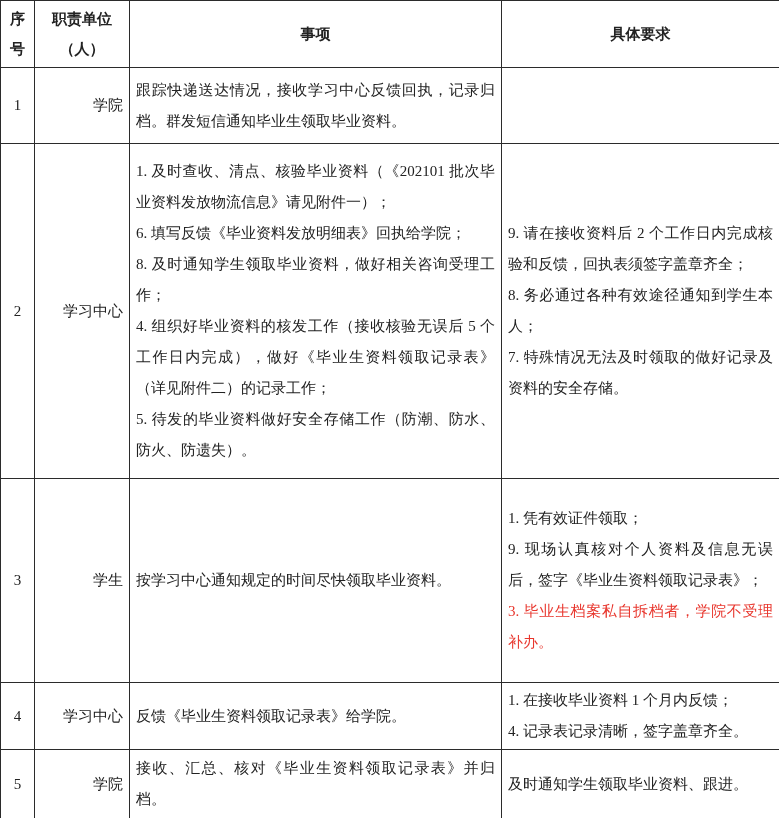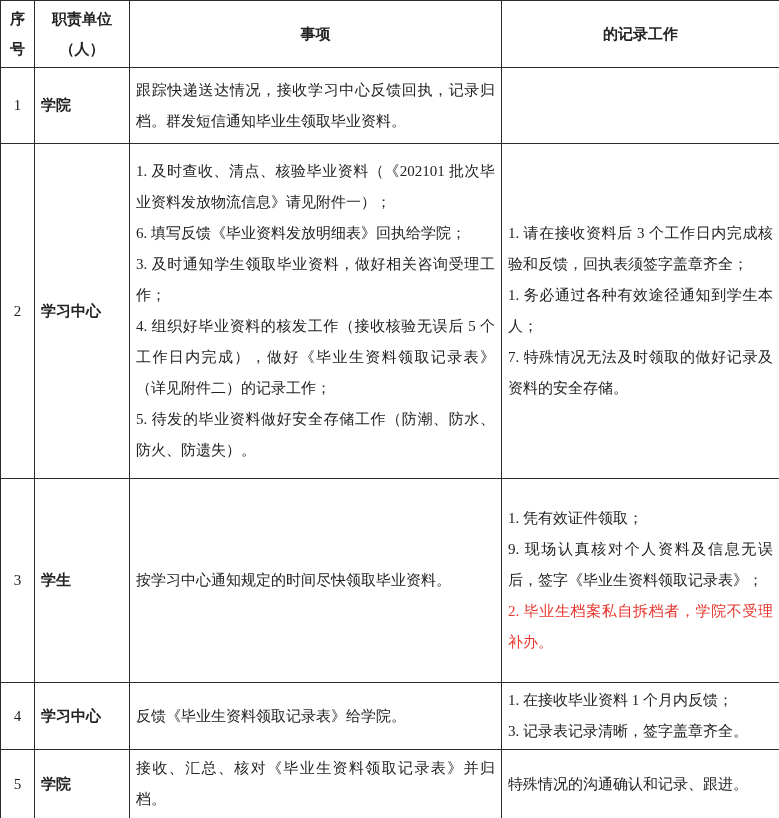--- a/index.html
+++ b/index.html
@@ -39,24 +39,23 @@
   }
   td p {
     margin: 0;
     line-height: 31px;
     text-align: justify;
   }
   td.seq-cell {
     text-align: center;
   }
   td.unit-cell {
-    text-align: left;
+    text-align: right;
     padding-left: 5px;
     line-height: 33px;
-    font-weight: bold;
   }
   tr.row-header { height: 67px; }
   tr.row-1 { height: 76px; }
   tr.row-2 { height: 335px; }
   tr.row-3 { height: 204px; }
   tr.row-4 { height: 66px; }
   tr.row-5 { height: 69px; }
   .red {
     color: #e8362d;
   }
@@ -76,80 +75,80 @@
       <tr class="row-header">
         <th>
           <div class="hline">序</div>
           <div class="hline">号</div>
         </th>
         <th>
           <div class="hline">职责单位</div>
           <div class="hline">（人）</div>
         </th>
         <th>事项</th>
-        <th>的记录工作</th>
+        <th>具体要求</th>
       </tr>
     </thead>
     <tbody>
       <tr class="row-1">
         <td class="seq-cell">1</td>
         <td class="unit-cell">学院</td>
         <td class="items-cell">
           <p>跟踪快递送达情况，接收学习中心反馈回执，记录归档。群发短信通知毕业生领取毕业资料。</p>
         </td>
         <td class="req-cell"></td>
       </tr>
 
       <tr class="row-2">
         <td class="seq-cell">2</td>
         <td class="unit-cell">学习中心</td>
         <td class="items-cell">
           <p>1. 及时查收、清点、核验毕业资料（《202101 批次毕业资料发放物流信息》请见附件一）；</p>
           <p>6. 填写反馈《毕业资料发放明细表》回执给学院；</p>
-          <p>3. 及时通知学生领取毕业资料，做好相关咨询受理工作；</p>
+          <p>8. 及时通知学生领取毕业资料，做好相关咨询受理工作；</p>
           <p>4. 组织好毕业资料的核发工作（接收核验无误后 5 个工作日内完成），做好《毕业生资料领取记录表》（详见附件二）的记录工作；</p>
           <p>5. 待发的毕业资料做好安全存储工作（防潮、防水、防火、防遗失）。</p>
         </td>
         <td class="req-cell">
-          <p>1. 请在接收资料后 3 个工作日内完成核验和反馈，回执表须签字盖章齐全；</p>
-          <p>1. 务必通过各种有效途径通知到学生本人；</p>
+          <p>9. 请在接收资料后 2 个工作日内完成核验和反馈，回执表须签字盖章齐全；</p>
+          <p>8. 务必通过各种有效途径通知到学生本人；</p>
           <p>7. 特殊情况无法及时领取的做好记录及资料的安全存储。</p>
         </td>
       </tr>
 
       <tr class="row-3">
         <td class="seq-cell">3</td>
         <td class="unit-cell">学生</td>
         <td class="items-cell">
           <p>按学习中心通知规定的时间尽快领取毕业资料。</p>
         </td>
         <td class="req-cell">
           <p>1. 凭有效证件领取；</p>
           <p>9. 现场认真核对个人资料及信息无误后，签字《毕业生资料领取记录表》；</p>
-          <p class="red">2. 毕业生档案私自拆档者，学院不受理补办。</p>
+          <p class="red">3. 毕业生档案私自拆档者，学院不受理补办。</p>
         </td>
       </tr>
 
       <tr class="row-4">
         <td class="seq-cell">4</td>
         <td class="unit-cell">学习中心</td>
         <td class="items-cell">
           <p>反馈《毕业生资料领取记录表》给学院。</p>
         </td>
         <td class="req-cell">
           <p>1. 在接收毕业资料 1 个月内反馈；</p>
-          <p>3. 记录表记录清晰，签字盖章齐全。</p>
+          <p>4. 记录表记录清晰，签字盖章齐全。</p>
         </td>
       </tr>
 
       <tr class="row-5">
         <td class="seq-cell">5</td>
         <td class="unit-cell">学院</td>
         <td class="items-cell">
           <p>接收、汇总、核对《毕业生资料领取记录表》并归档。</p>
         </td>
         <td class="req-cell">
-          <p>特殊情况的沟通确认和记录、跟进。</p>
+          <p>及时通知学生领取毕业资料、跟进。</p>
         </td>
       </tr>
     </tbody>
   </table>
 </div>
 
 </body></html>

